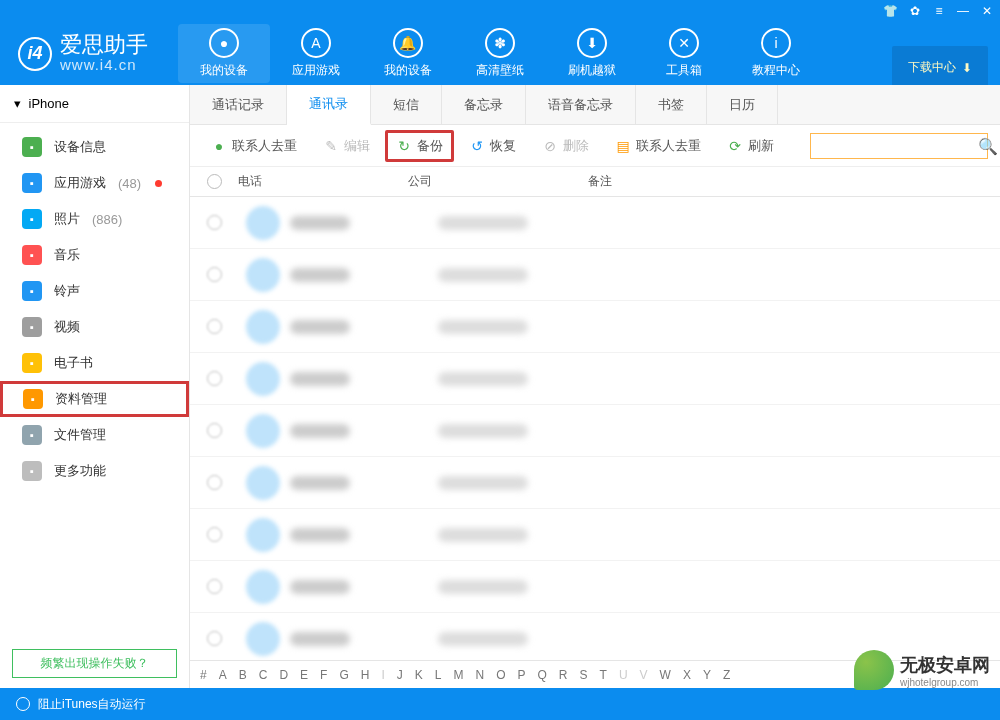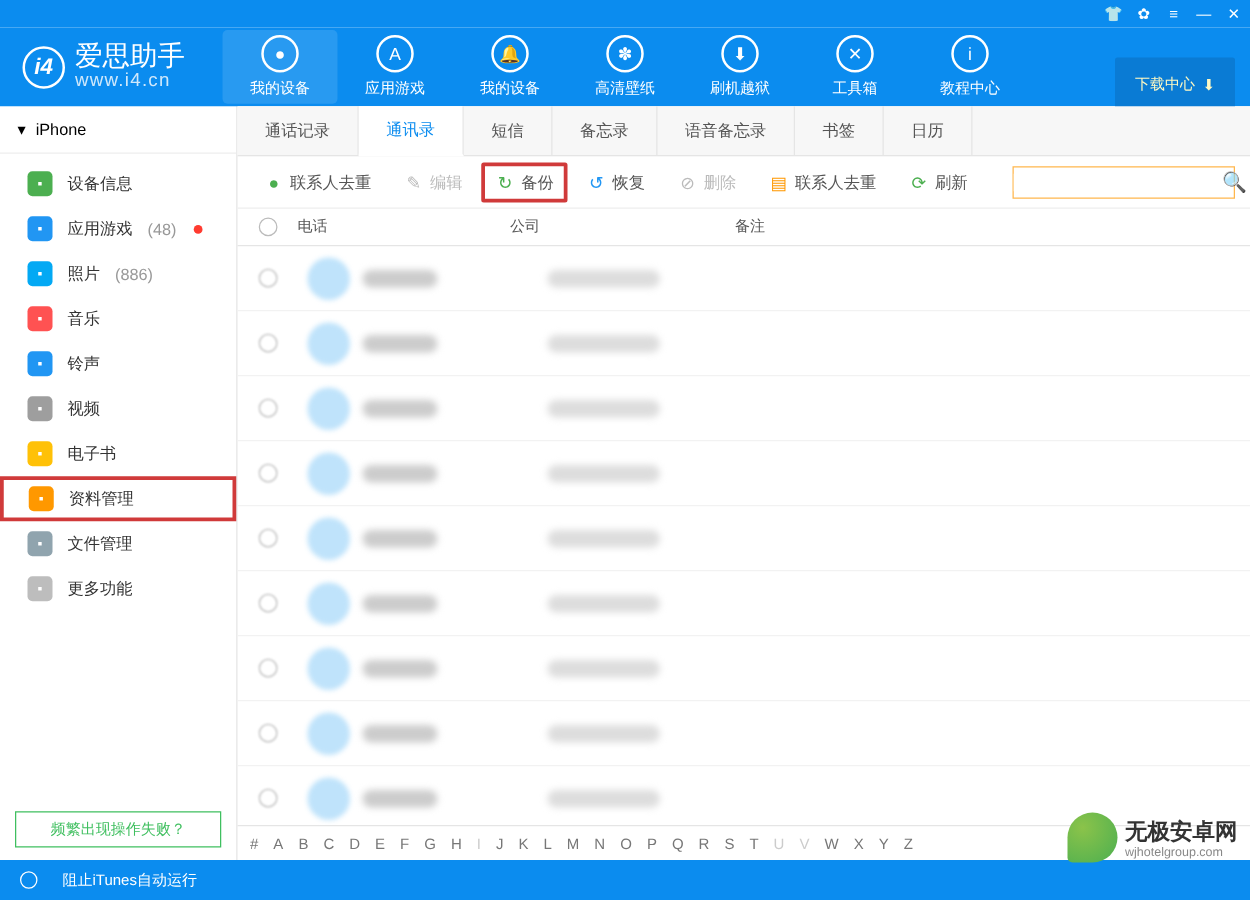--- a/index.html
+++ b/index.html
@@ -57,21 +57,21 @@
 .rows { flex: 1; overflow: hidden; }
 .row { height: 52px; display: flex; align-items: center; border-bottom: 1px solid #f2f2f2; }
 .avatar { width: 34px; height: 34px; border-radius: 50%; background: #bfe3fb; margin-left: 8px; filter: blur(2px); }
 .blur-text { height: 14px; border-radius: 7px; filter: blur(3px); }
 
 .alpha-bar { height: 28px; border-top: 1px solid #e5e5e5; display: flex; align-items: center; padding-left: 10px; gap: 12px; font-size: 12px; color: #777; }
 .alpha-bar span { cursor: pointer; }
 .alpha-bar .dim { color: #ccc; }
 
 .statusbar { height: 32px; background: #0b8cef; color: #fff; display: flex; align-items: center; font-size: 12px; }
-.status-left { width: 190px; display: flex; align-items: center; padding-left: 16px; gap: 20px; }
+.status-left { width: 190px; display: flex; align-items: center; padding-left: 16px; gap: 8px; }
 .status-center { flex: 1; padding-left: 60px; margin-top: 44px; }
 
 .watermark { position: absolute; right: 10px; bottom: 30px; display: flex; align-items: center; gap: 6px; font-size: 18px; color: #333; font-weight: bold; }
 .watermark .swoosh { width: 40px; height: 40px; background: radial-gradient(circle at 30% 30%, #8bc34a, #4caf50); border-radius: 50% 50% 50% 10%; }
 .watermark .sub { font-size: 10px; color: #888; font-weight: normal; display: block; }
 </style>
 </head>
 <body>
 
 <div class="titlebar">

